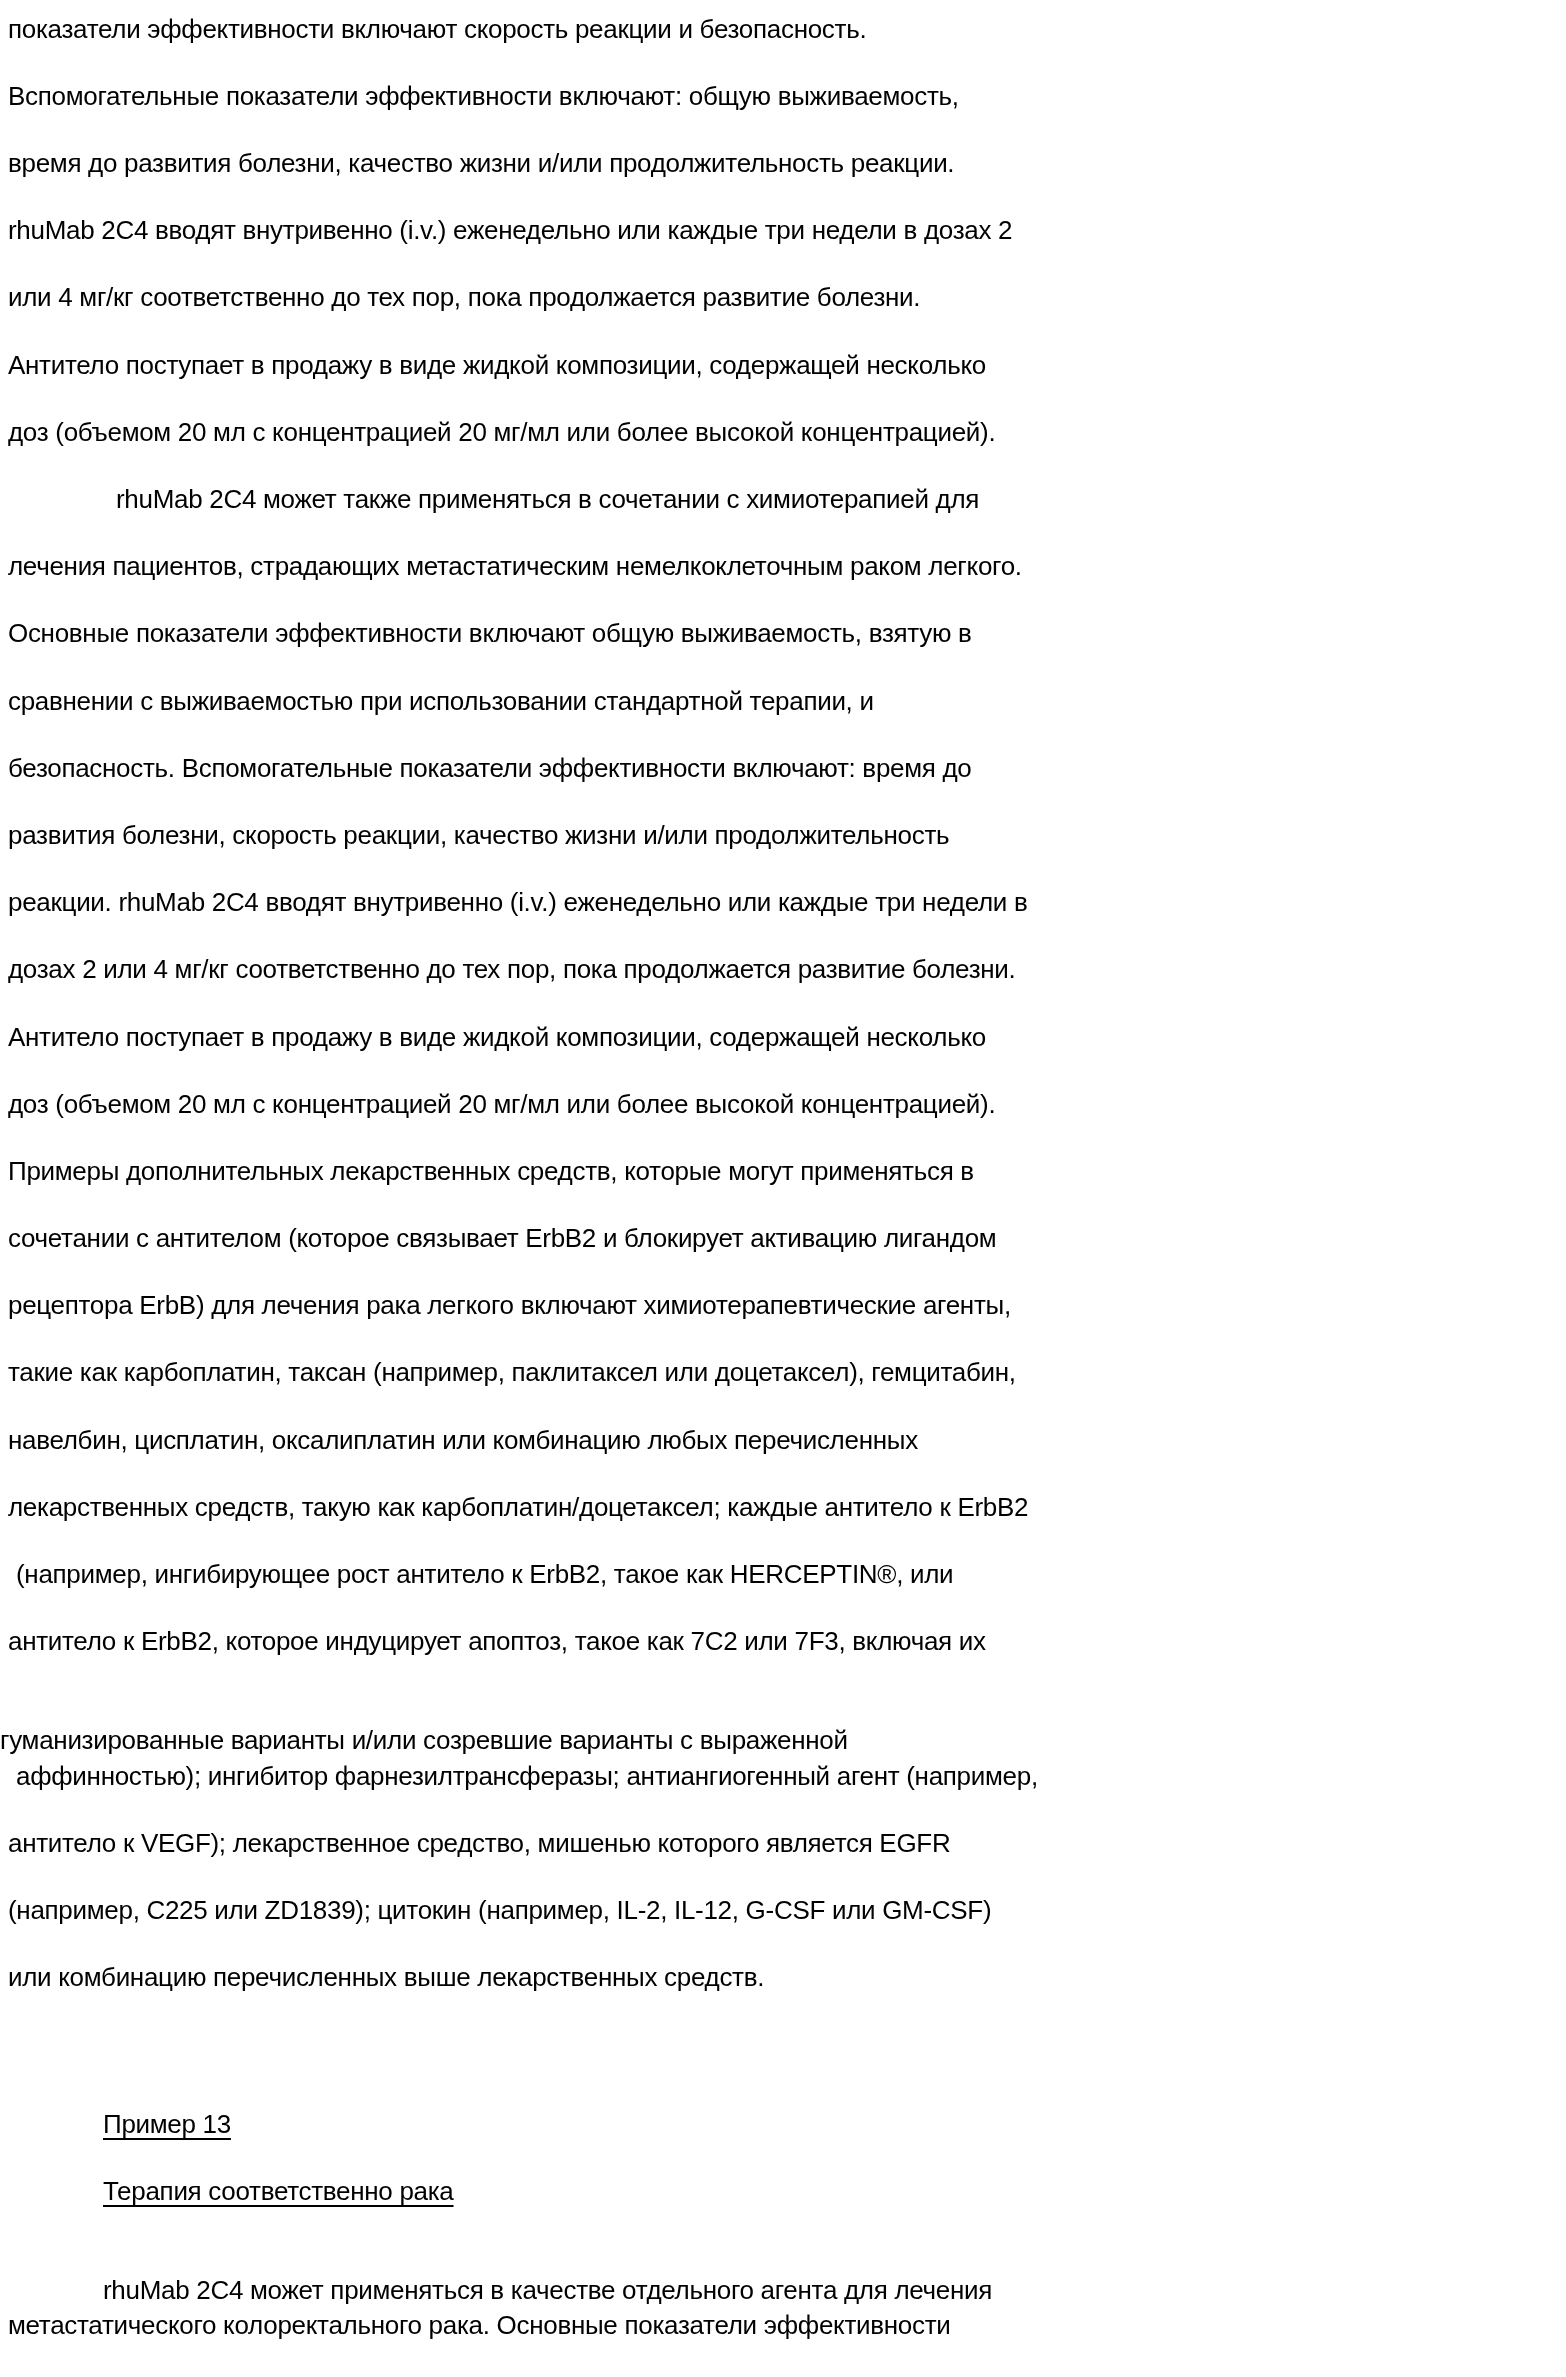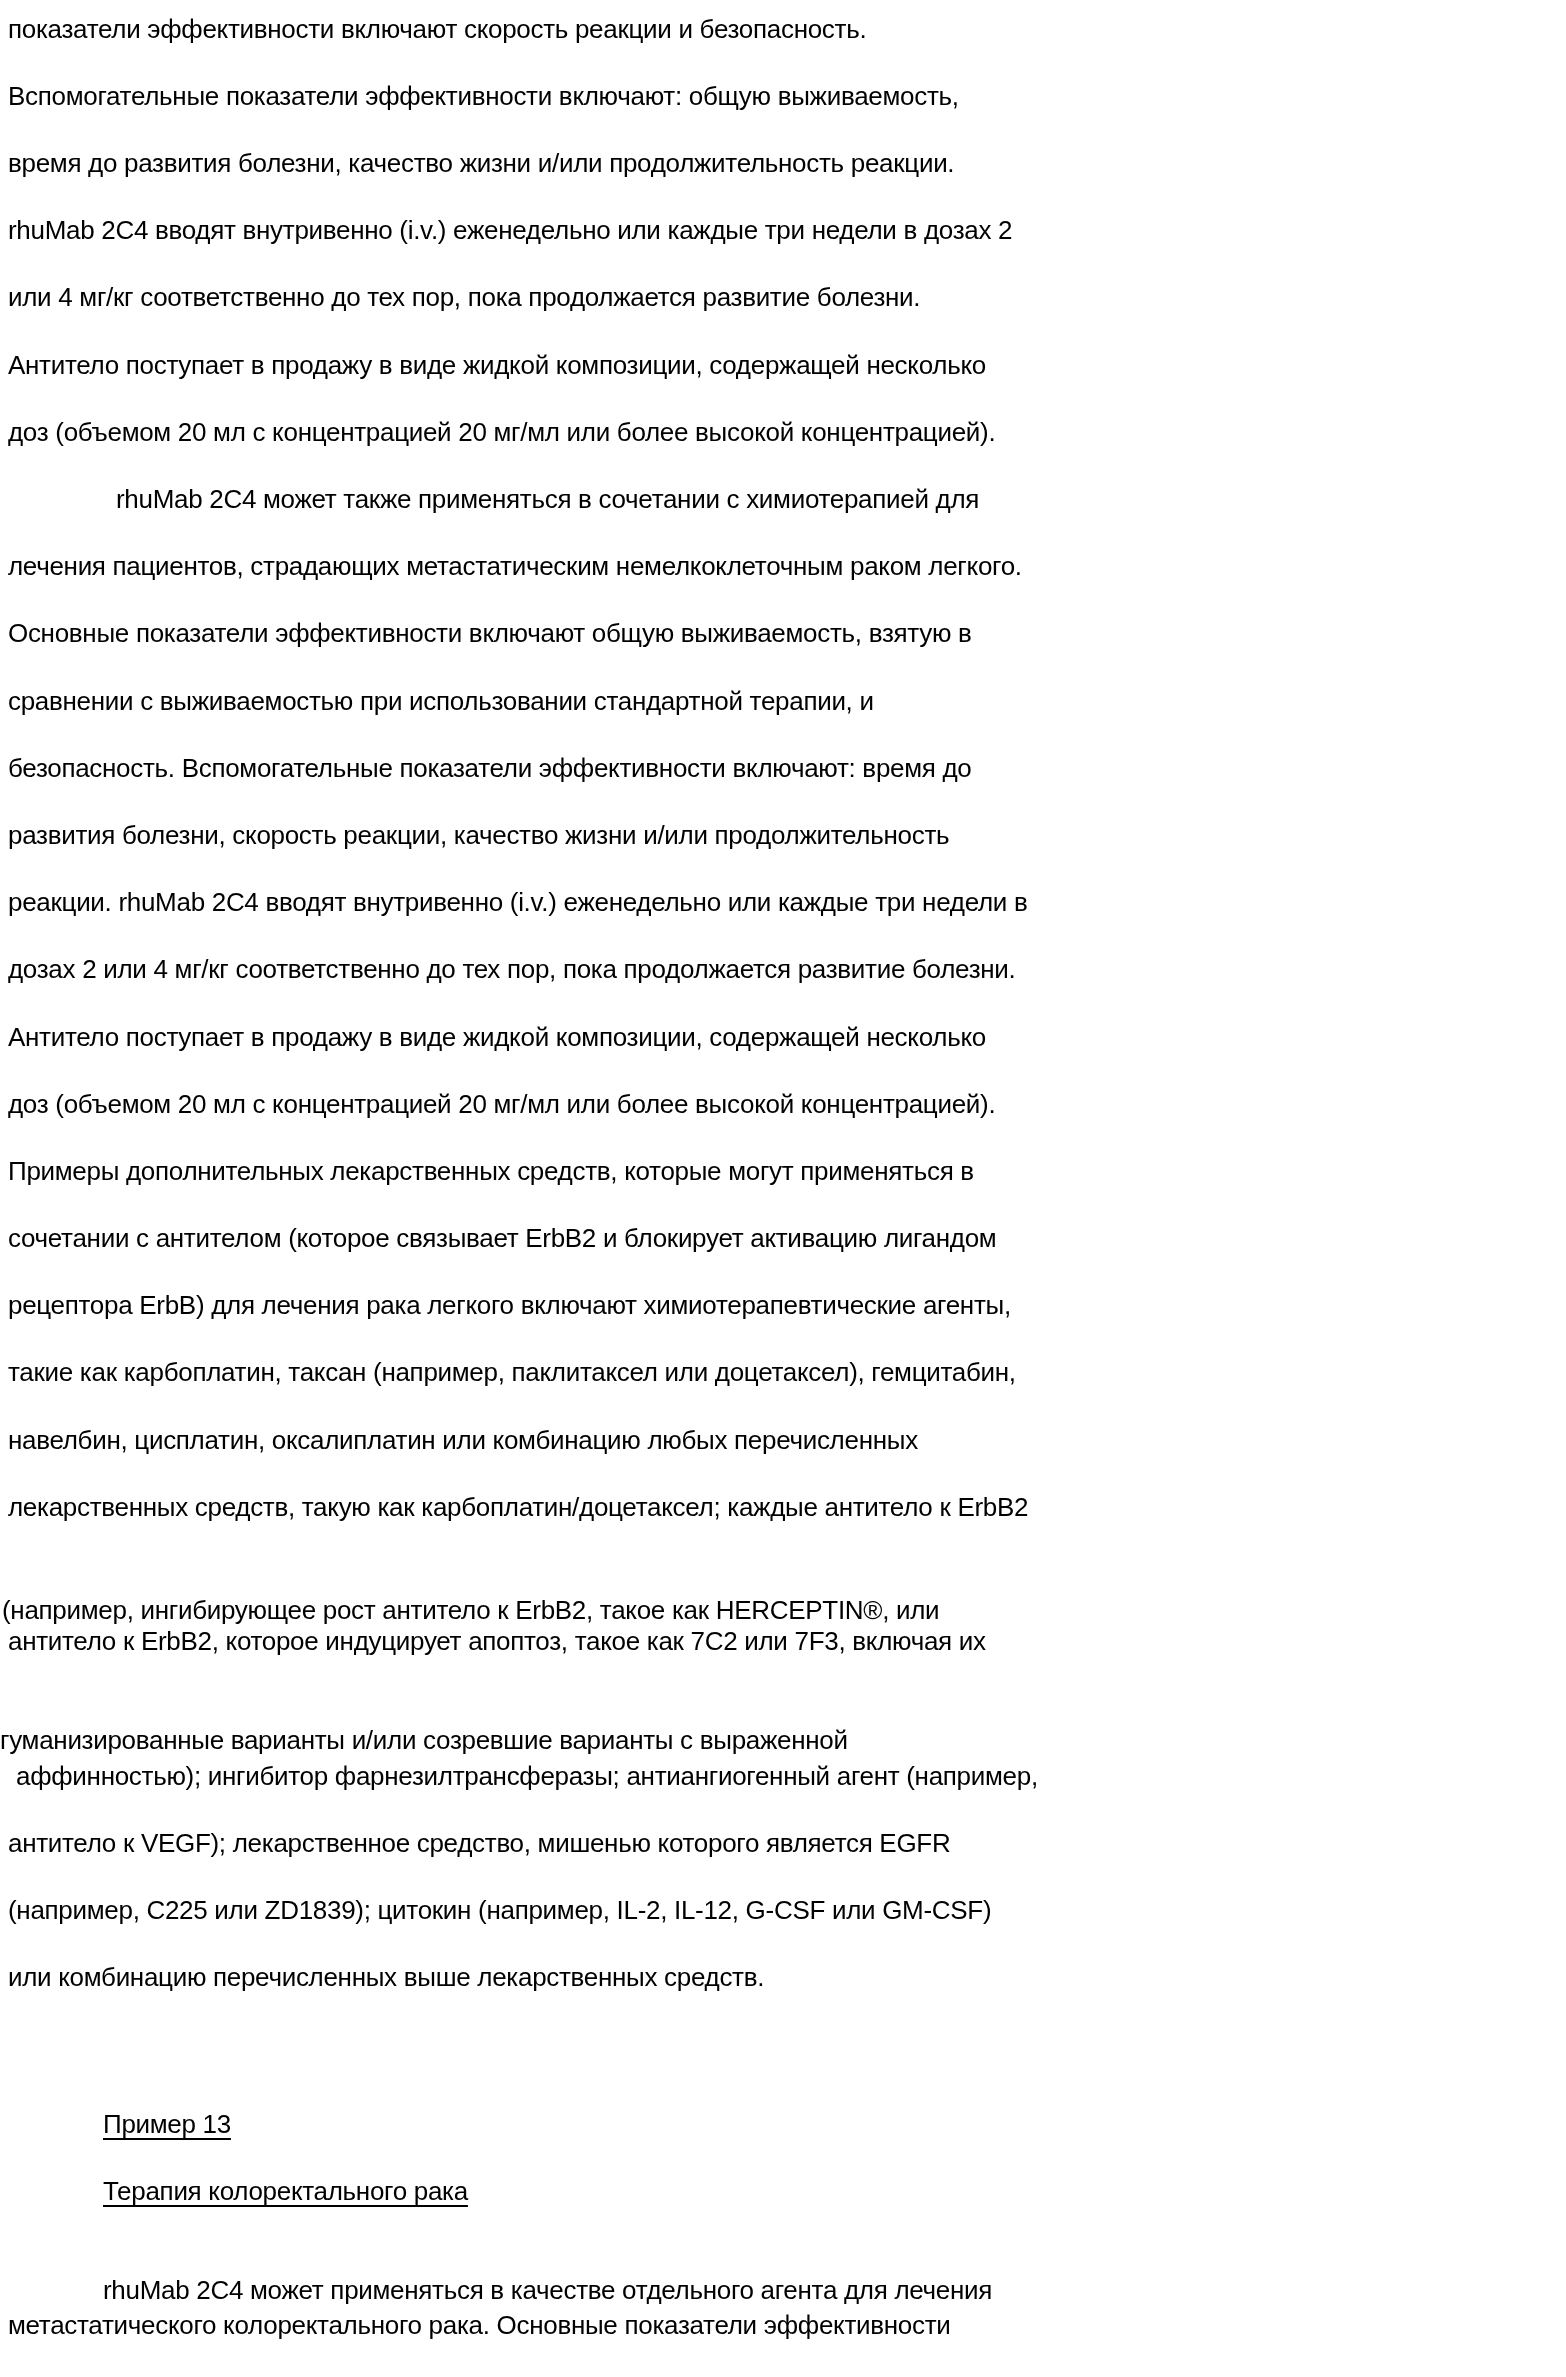--- a/index.html
+++ b/index.html
@@ -40,28 +40,28 @@
       <div class="line" style="left: 8px; top: 883px;">реакции. rhuMab 2C4 вводят внутривенно (i.v.) еженедельно или каждые три недели в</div>
       <div class="line" style="left: 8px; top: 950px;">дозах 2 или 4 мг/кг соответственно до тех пор, пока продолжается  развитие болезни.</div>
       <div class="line" style="left: 8px; top: 1018px;">Антитело поступает в продажу в виде жидкой композиции, содержащей несколько</div>
       <div class="line" style="left: 8px; top: 1085px;">доз (объемом 20 мл с концентрацией 20 мг/мл или более высокой концентрацией).</div>
       <div class="line" style="left: 8px; top: 1152px;">Примеры дополнительных лекарственных средств, которые могут применяться в</div>
       <div class="line" style="left: 8px; top: 1219px;">сочетании с антителом (которое связывает ErbB2 и  блокирует активацию лигандом</div>
       <div class="line" style="left: 8px; top: 1286px;">рецептора ErbB) для лечения рака легкого включают химиотерапевтические агенты,</div>
       <div class="line" style="left: 8px; top: 1353px; text-align: center;">такие как карбоплатин, таксан (например, паклитаксел или доцетаксел), гемцитабин,</div>
       <div class="line" style="left: 8px; top: 1421px;">навелбин, цисплатин, оксалиплатин или комбинацию любых перечисленных</div>
       <div class="line" style="left: 8px; top: 1488px;">лекарственных средств, такую как карбоплатин/доцетаксел; каждые антитело к ErbB2</div>
-      <div class="line" style="left: 2px; top: 1555px; margin-top: 36px;">(например, ингибирующее рост антитело к ErbB2, такое как HERCEPTIN®, или</div>
+      <div class="line" style="left: 16px; top: 1555px;">(например, ингибирующее рост антитело к ErbB2, такое как HERCEPTIN®, или</div>
       <div class="line" style="left: 8px; top: 1622px;">антитело к ErbB2, которое индуцирует апоптоз, такое как 7C2 или 7F3, включая их</div>
       <div class="line" style="left: 0; top: 1689px; margin-top: 32px;">гуманизированные варианты и/или созревшие варианты с выраженной</div>
       <div class="line" style="left: 16px; top: 1757px;">аффинностью); ингибитор фарнезилтрансферазы; антиангиогенный агент (например,</div>
       <div class="line" style="left: 8px; top: 1824px;">антитело к VEGF); лекарственное средство, мишенью которого является EGFR</div>
       <div class="line" style="left: 8px; top: 1891px;">(например, C225 или ZD1839); цитокин (например, IL-2, IL-12, G-CSF или GM-CSF)</div>
       <div class="line" style="left: 8px; top: 1958px;">или комбинацию перечисленных выше лекарственных средств.</div>
     </div>
   <div class="line heading" id="ex-head" style="left: 103px; top: 2105px;">Пример 13</div>
-  <div class="line heading" id="sec-head" style="left: 103px; top: 2172px;">Терапия колоректального рака</div>
+  <div class="line heading" id="sec-head" style="left: 103px; top: 2172px;">Терапия соответственно рака</div>
   <div id="tail-lines">
       <div class="line" style="left: 103px; top: 2239px; margin-top: 32px;">rhuMab 2C4 может применяться  в качестве отдельного агента для лечения</div>
       <div class="line" style="left: 8px; top: 2306px;">метастатического колоректального рака. Основные показатели эффективности</div>
     </div>
 </div>
 
 
 </body></html>

